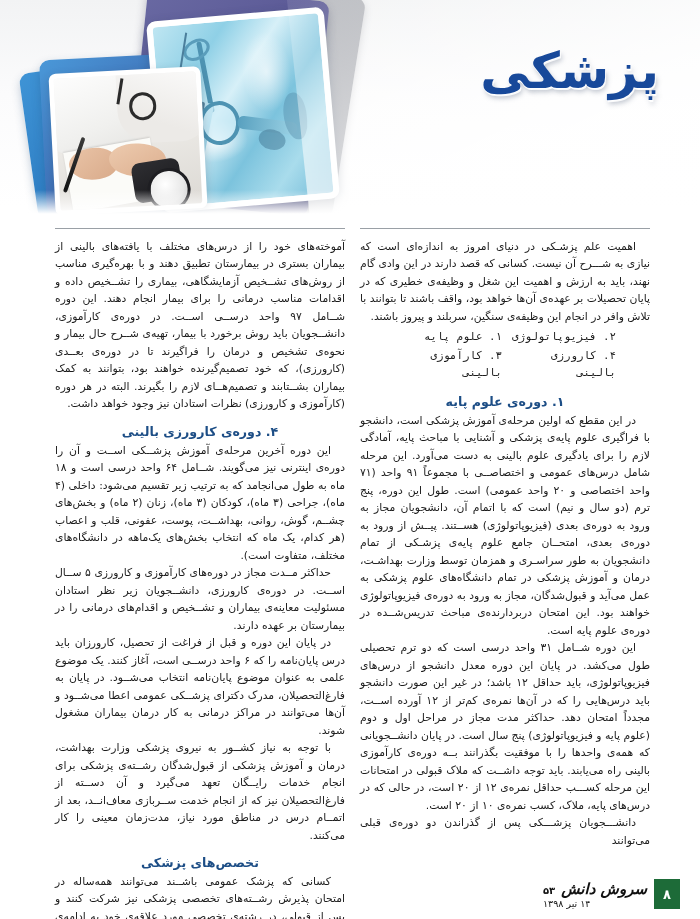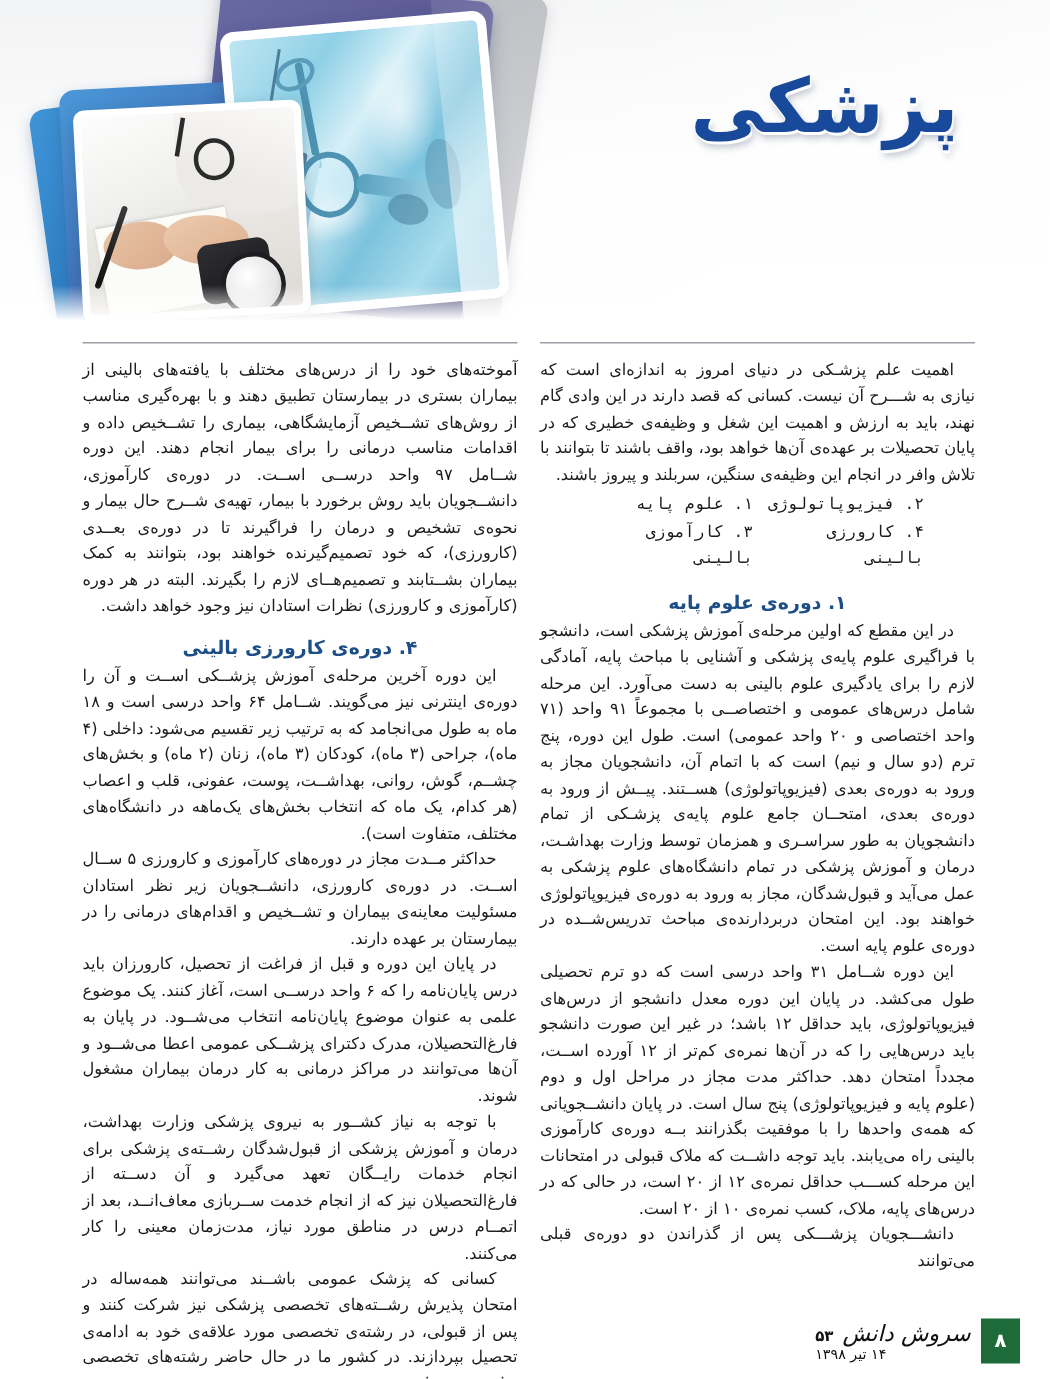--- a/index.html
+++ b/index.html
@@ -240,21 +240,21 @@
     position: absolute; left: 62%; top: 72%;
     width: 26%; height: 28%;
     background: radial-gradient(circle at 40% 36%, #ffffff 0%, #e7e7e7 58%, #b9b9b9 100%);
     border: 3px solid #1e1e22;
     border-radius: 50%;
   }
 
   
   .title-wrap {
     position: absolute;
-    right: 61px; top: 46px;
+    right: 41px; top: 46px;
     z-index: 6;
   }
   .title-text {
     font-size: 50px;
     font-weight: bold;
     color: #18499a;
     letter-spacing: 1px;
     line-height: 1;
     text-shadow:
       0 1px 0 #ffffff,
@@ -345,21 +345,21 @@
   }
   .masthead-top {
     display: flex;
     align-items: baseline;
     gap: 6px;
     justify-content: flex-start;
     direction: rtl;
   }
   .mast-logo {
     font-size: 15px;
-    font-weight: normal;
+    font-weight: bold;
     font-style: italic;
     color: #111111;
     letter-spacing: -0.5px;
   }
   .mast-issue {
     font-size: 10px;
     font-weight: bold;
     color: #111111;
   }
   .mast-date {
@@ -443,20 +443,21 @@
     <hr class="rule">
 
     <p class="body noind">آموخته‌های خود را از درس‌های مختلف با یافته‌های بالینی از بیماران بستری در بیمارستان تطبیق دهند و با بهره‌گیری مناسب از روش‌های تشــخیص آزمایشگاهی، بیماری را تشــخیص داده و اقدامات مناسب درمانی را برای بیمار انجام دهند. این دوره شــامل ۹۷ واحد درســی اســت. در دوره‌ی کارآموزی، دانشــجویان باید روش برخورد با بیمار، تهیه‌ی شــرح حال بیمار و نحوه‌ی تشخیص و درمان را فراگیرند تا در دوره‌ی بعــدی (کارورزی)، که خود تصمیم‌گیرنده خواهند بود، بتوانند به کمک بیماران بشــتابند و تصمیم‌هــای لازم را بگیرند. البته در هر دوره (کارآموزی و کارورزی) نظرات استادان نیز وجود خواهد داشت.</p>
 
     <h2 class="sec center">۴. دوره‌ی کارورزی بالینی</h2>
     <p class="body">این دوره آخرین مرحله‌ی آموزش پزشــکی اســت و آن را دوره‌ی اینترنی نیز می‌گویند. شــامل ۶۴ واحد درسی است و ۱۸ ماه به طول می‌انجامد که به ترتیب زیر تقسیم می‌شود: داخلی (۴ ماه)، جراحی (۳ ماه)، کودکان (۳ ماه)، زنان (۲ ماه) و بخش‌های چشــم، گوش، روانی، بهداشــت، پوست، عفونی، قلب و اعصاب (هر کدام، یک ماه که انتخاب بخش‌های یک‌ماهه در دانشگاه‌های مختلف، متفاوت است).</p>
     <p class="body">حداکثر مــدت مجاز در دوره‌های کارآموزی و کارورزی ۵ ســال اســت. در دوره‌ی کارورزی، دانشــجویان زیر نظر استادان مسئولیت معاینه‌ی بیماران و تشــخیص و اقدام‌های درمانی را در بیمارستان بر عهده دارند.</p>
     <p class="body">در پایان این دوره و قبل از فراغت از تحصیل، کارورزان باید درس پایان‌نامه را که ۶ واحد درســی است، آغاز کنند. یک موضوع علمی به عنوان موضوع پایان‌نامه انتخاب می‌شــود. در پایان به فارغ‌التحصیلان، مدرک دکترای پزشــکی عمومی اعطا می‌شــود و آن‌ها می‌توانند در مراکز درمانی به کار درمان بیماران مشغول شوند.</p>
     <p class="body">با توجه به نیاز کشــور به نیروی پزشکی وزارت بهداشت، درمان و آموزش پزشکی از قبول‌شدگان رشــته‌ی پزشکی برای انجام خدمات رایــگان تعهد می‌گیرد و آن دســته از فارغ‌التحصیلان نیز که از انجام خدمت ســربازی معاف‌انــد، بعد از اتمــام درس در مناطق مورد نیاز، مدت‌زمان معینی را کار می‌کنند.</p>
 
+    <h2 class="sec center">تخصص‌های پزشکی</h2>
     <p class="body">کسانی که پزشک عمومی باشــند می‌توانند همه‌ساله در امتحان پذیرش رشــته‌های تخصصی پزشکی نیز شرکت کنند و پس از قبولی، در رشته‌ی تخصصی مورد علاقه‌ی خود به ادامه‌ی تحصیل بپردازند. در کشور ما در حال حاضر رشته‌های تخصصی زیادی وجود دارد.</p>
   </div>
 </div>
 
 <div class="footer">
   <div class="footer-inner">
     <div class="page-badge">۸</div>
     <div class="masthead">
       <div class="masthead-top">
         <span class="mast-logo">سروش دانش</span>

